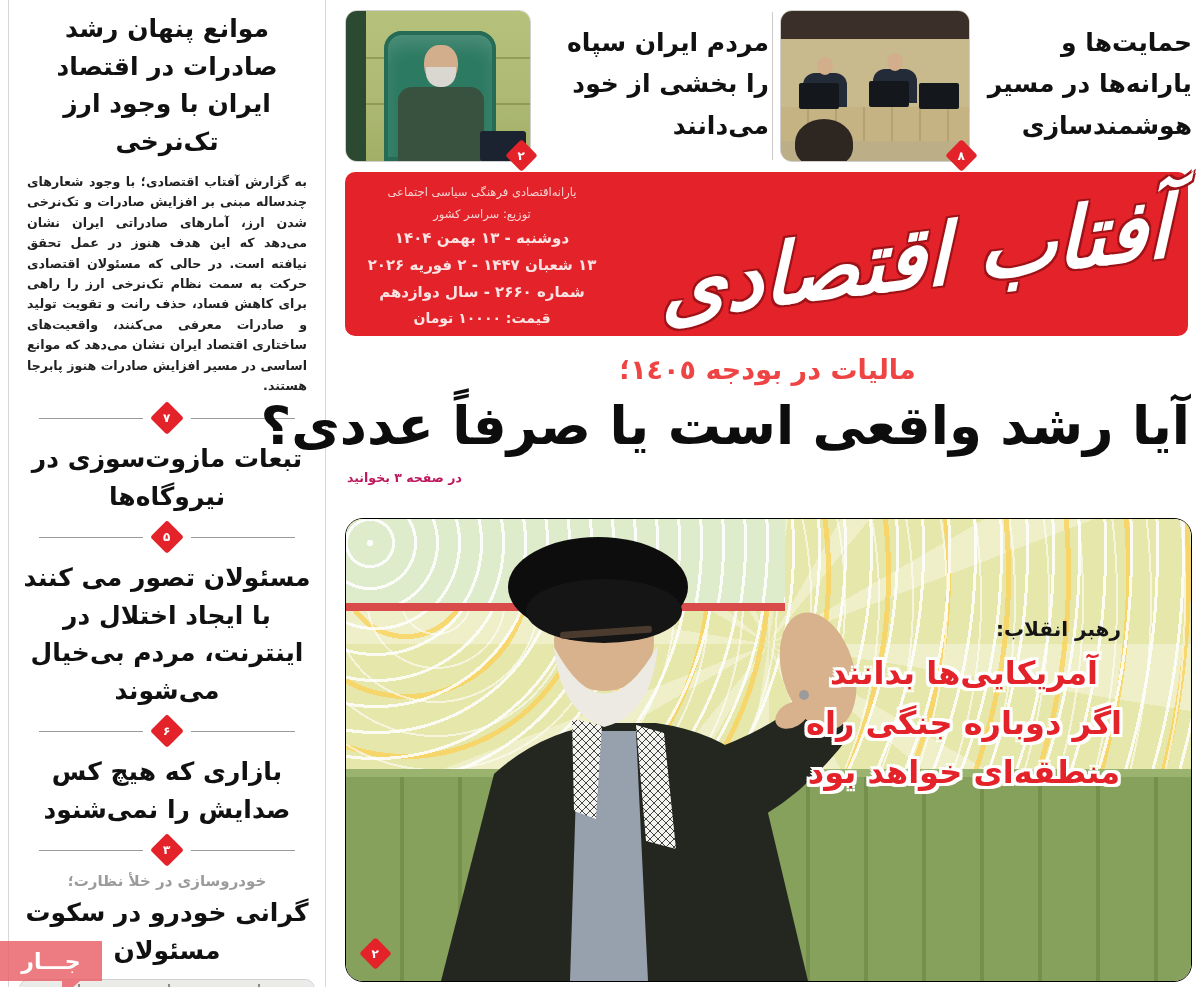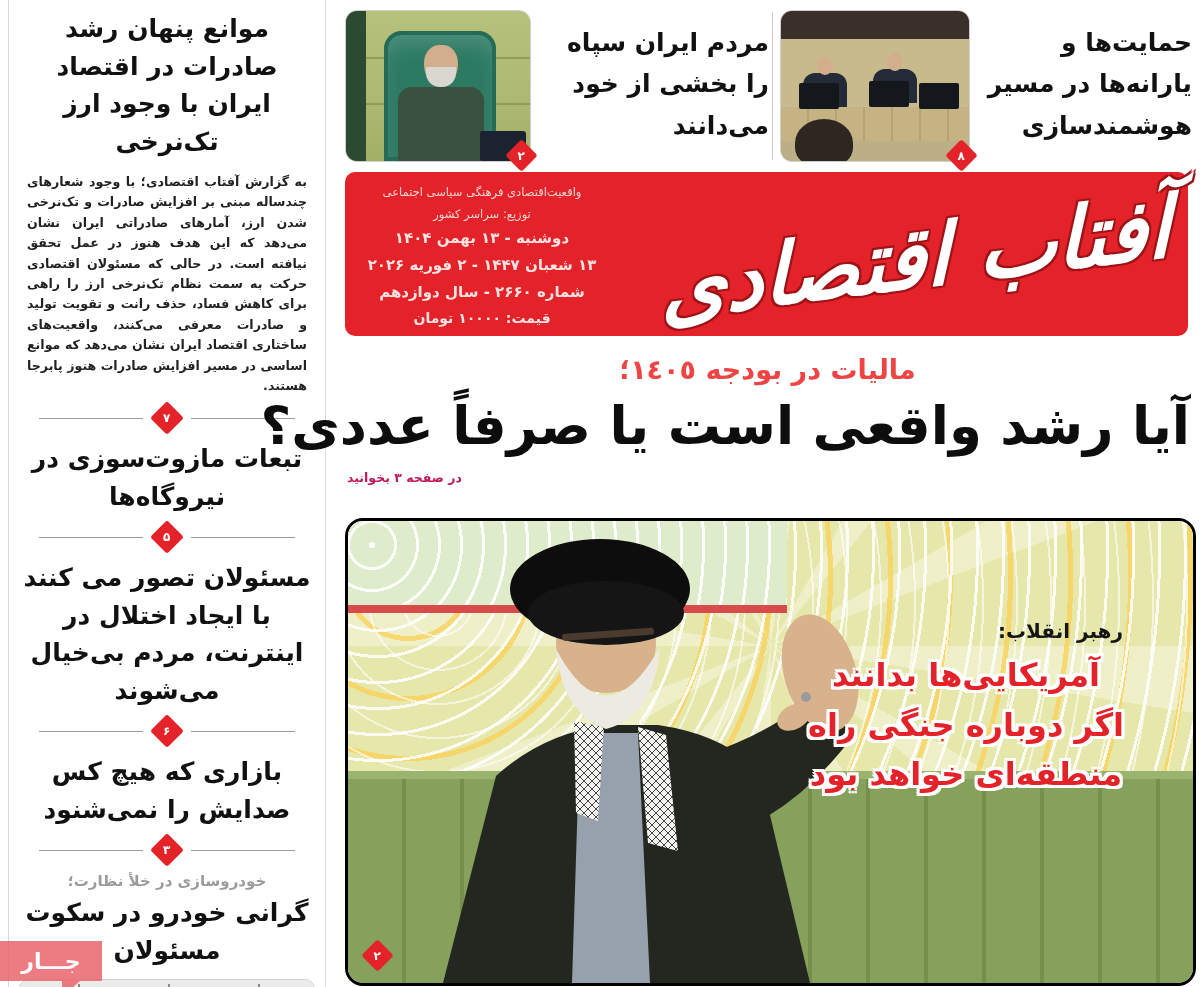--- a/index.html
+++ b/index.html
@@ -73,21 +73,21 @@
   .mh-url{font-size:18px;font-weight:bold;color:#fff;direction:ltr;}
 
   
   #lead{position:absolute;left:345px;top:346px;width:845px;direction:rtl;}
   #lead-kicker{text-align:center;font-size:27px;font-weight:bold;color:#ef4444;margin-top:8px;}
   #lead-head{text-align:center;font-size:53px;font-weight:bold;color:#0d0d0d;margin-top:10px;white-space:nowrap;letter-spacing:-1px;}
   #lead-read{color:#be185d;font-size:12.5px;font-weight:bold;text-align:left;margin:14px 2px 0;}
 
   
   #main-photo{position:absolute;left:345px;top:518px;width:845px;height:462px;border-radius:18px;
-    overflow:hidden;border:3px solid #000000;background:#e5e5e5;}
+    overflow:hidden;border:1px solid #000000;background:#e5e5e5;}
   .mp-band-top{position:absolute;left:0;top:0;right:0;height:250px;background:#e6e7ab;}
   .mp-flowers{position:absolute;inset:0;
     background:
      repeating-radial-gradient(circle at 30px 30px, rgba(255,255,255,.85) 0 3px, transparent 3px 26px),
      repeating-radial-gradient(circle at 90px 80px, rgba(255,255,255,.6) 0 2px, transparent 2px 34px),
      repeating-radial-gradient(circle at 60px 55px, rgba(250,210,90,.8) 0 5px, transparent 5px 60px),
      repeating-conic-gradient(rgba(255,255,255,.35) 0 9deg, transparent 9deg 30deg);}
   .mp-topstrip{position:absolute;left:0;top:0;width:52%;height:84px;background:#dfeccb;
     border-bottom:8px solid #d94a4a;}
   .mp-topstrip::after{content:"";position:absolute;inset:0;
@@ -206,21 +206,21 @@
       <div class="diamond">
           <span>۸</span>
         </div>
     </div>
     <div class="ts-head" style="width:208px;">حمایت‌ها و یارانه‌ها در مسیر هوشمندسازی</div>
   </div>
 
   <div id="masthead">
     <div id="mh-logo">آفتاب اقتصادی</div>
     <div id="mh-info">
-      <div class="mh-small">واقعیت‌اقتصادی فرهنگی سیاسی اجتماعی</div>
+      <div class="mh-small">یارانه‌اقتصادی فرهنگی سیاسی اجتماعی</div>
       <div class="mh-small">توزیع: سراسر کشور</div>
       <div class="mh-line">دوشنبه - ۱۳ بهمن ۱۴۰۴</div>
       <div class="mh-line">۱۳ شعبان ۱۴۴۷ - ۲ فوریه ۲۰۲۶</div>
       <div class="mh-line">شماره ۲۶۶۰ - سال دوازدهم</div>
       <div class="mh-line" style="font-size:14px;">قیمت: ۱۰۰۰۰ تومان</div>
       <div class="mh-url">aftabeghtesadi.ir</div>
     </div>
   </div>
 
   <div id="lead">

